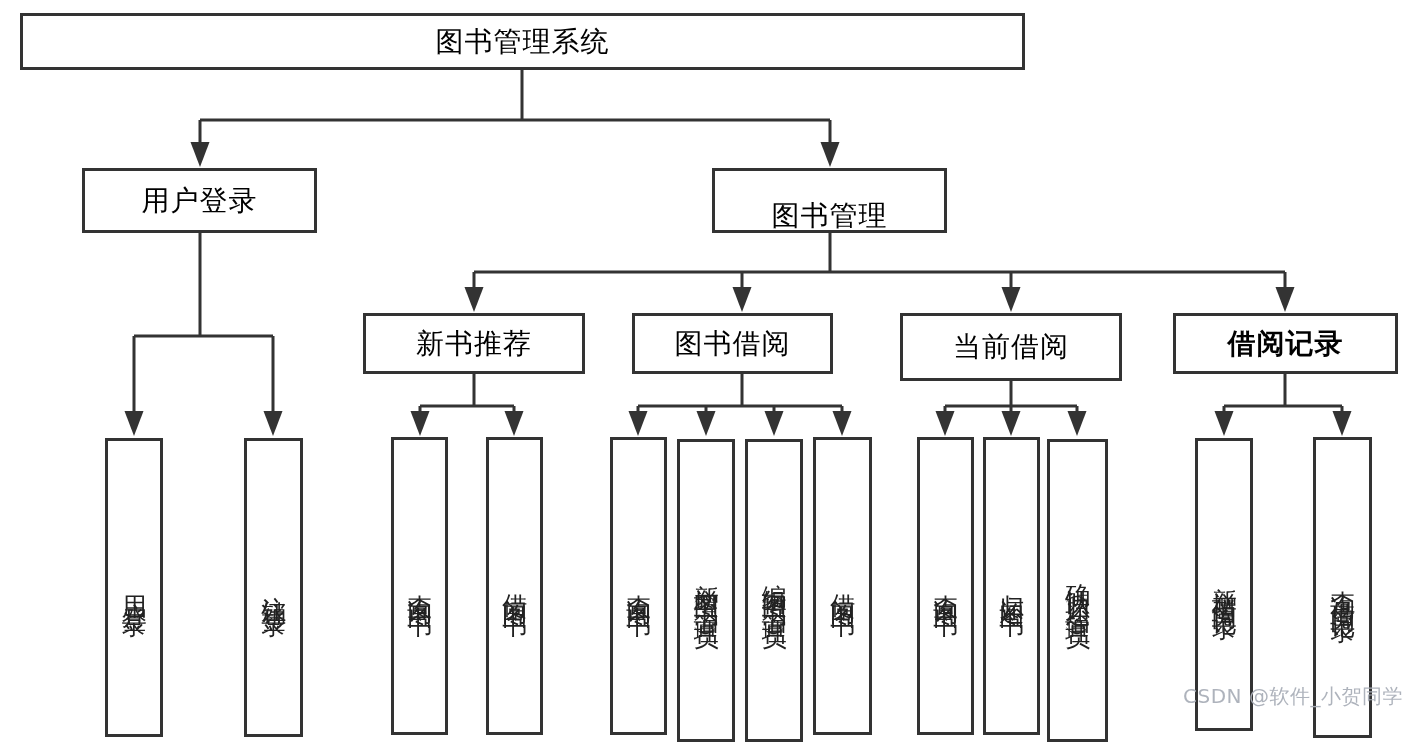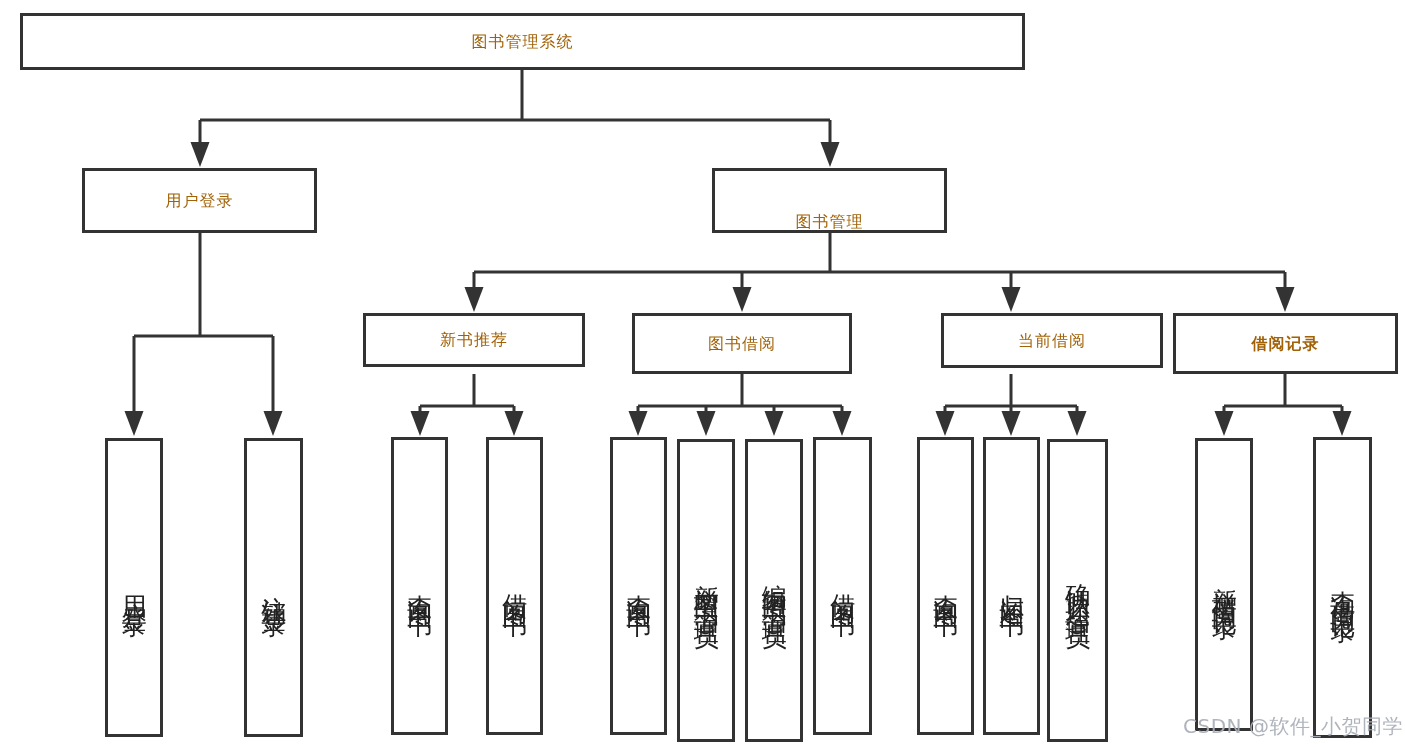--- a/index.html
+++ b/index.html
@@ -7,37 +7,37 @@
     position:relative;width:1405px;height:747px;background:#ffffff;overflow:hidden;
     font-family:"DejaVu Sans",sans-serif;color:#222222;
   }
   .connectors{position:absolute;left:0;top:0;z-index:1;}
   .node{
     position:absolute;box-sizing:border-box;background:#ffffff;
     border:3px solid #333333;z-index:2;
     display:flex;align-items:center;justify-content:center;
   }
   .hlabel{
-    font-size:16px;letter-spacing:1px;color:#a16207;white-space:nowrap;line-height:1;
+    font-size:28px;letter-spacing:1px;color:#000000;white-space:nowrap;line-height:1;
   }
   .vlabel{
     writing-mode:vertical-rl;text-orientation:mixed;
     font-size:25px;letter-spacing:6px;line-height:1.1;color:#222222;white-space:nowrap;
   }
   .watermark{
-    position:absolute;left:1183px;top:713px;z-index:5;
+    position:absolute;left:1183px;top:683px;z-index:5;
     font-size:20px;letter-spacing:0.5px;color:rgba(170,175,184,0.95);white-space:nowrap;
   }
   
   #n-root{left:20px;top:13px;width:1005px;height:57px;}
   #n-user-login{left:82px;top:168px;width:235px;height:65px;}
   #n-book-mgmt{left:712px;top:168px;width:235px;height:65px;align-items:flex-end;}
-  #n-new-book-rec{left:363px;top:313px;width:222px;height:54px;}
-  #n-book-borrow{left:632px;top:313px;width:220px;height:61px;}
-  #n-current-borrow{left:900px;top:313px;width:222px;height:55px;margin-left:41px;}
+  #n-new-book-rec{left:363px;top:313px;width:222px;height:61px;}
+  #n-book-borrow{left:632px;top:313px;width:201px;height:61px;}
+  #n-current-borrow{left:900px;top:313px;width:222px;height:68px;}
   #n-borrow-records{left:1173px;top:313px;width:225px;height:61px;font-weight:bold;}
   #n-login{left:105px;top:438px;width:58px;height:299px;}
   #n-logout{left:244px;top:438px;width:59px;height:299px;}
   #n-nb-query{left:391px;top:437px;width:57px;height:298px;}
   #n-nb-borrow{left:486px;top:437px;width:57px;height:298px;}
   #n-bb-query{left:610px;top:437px;width:57px;height:298px;}
   #n-bb-add{left:677px;top:439px;width:58px;height:303px;}
   #n-bb-edit{left:745px;top:439px;width:58px;height:303px;}
   #n-bb-borrow{left:813px;top:437px;width:59px;height:298px;}
   #n-cb-query{left:917px;top:437px;width:57px;height:298px;}

